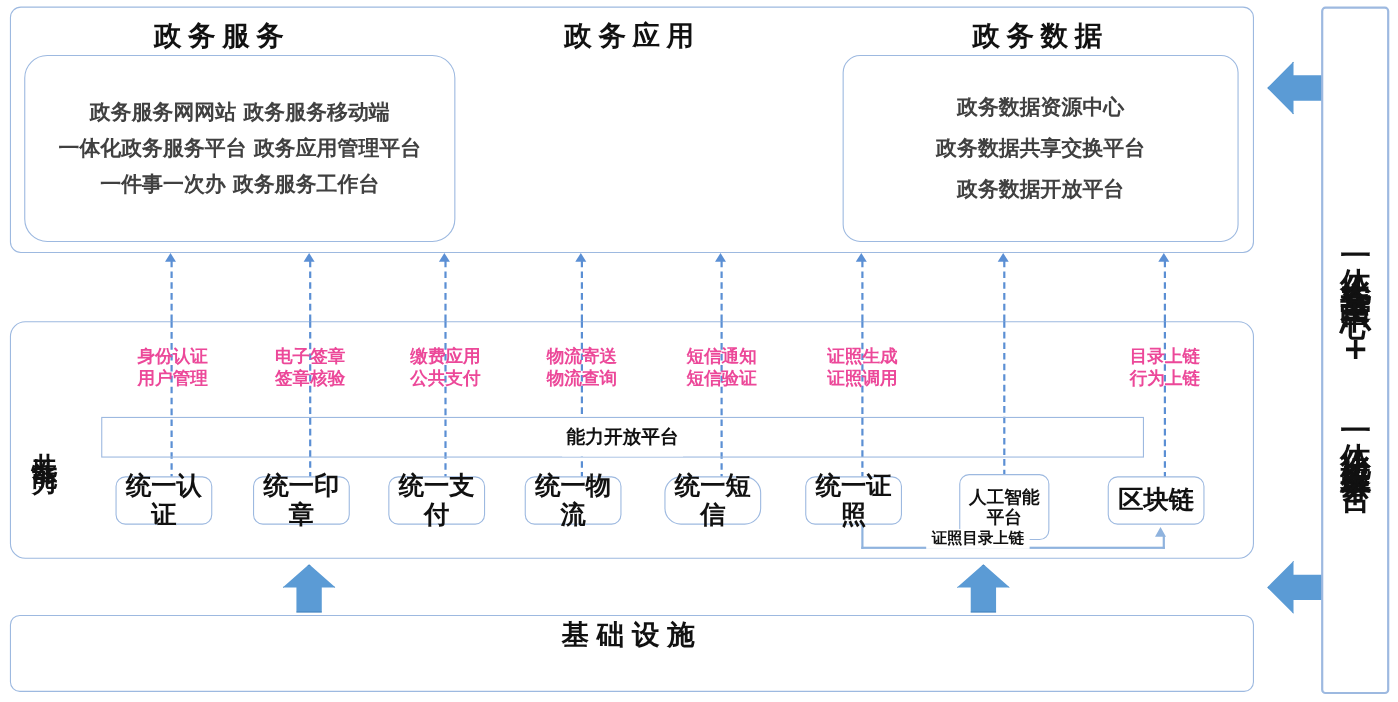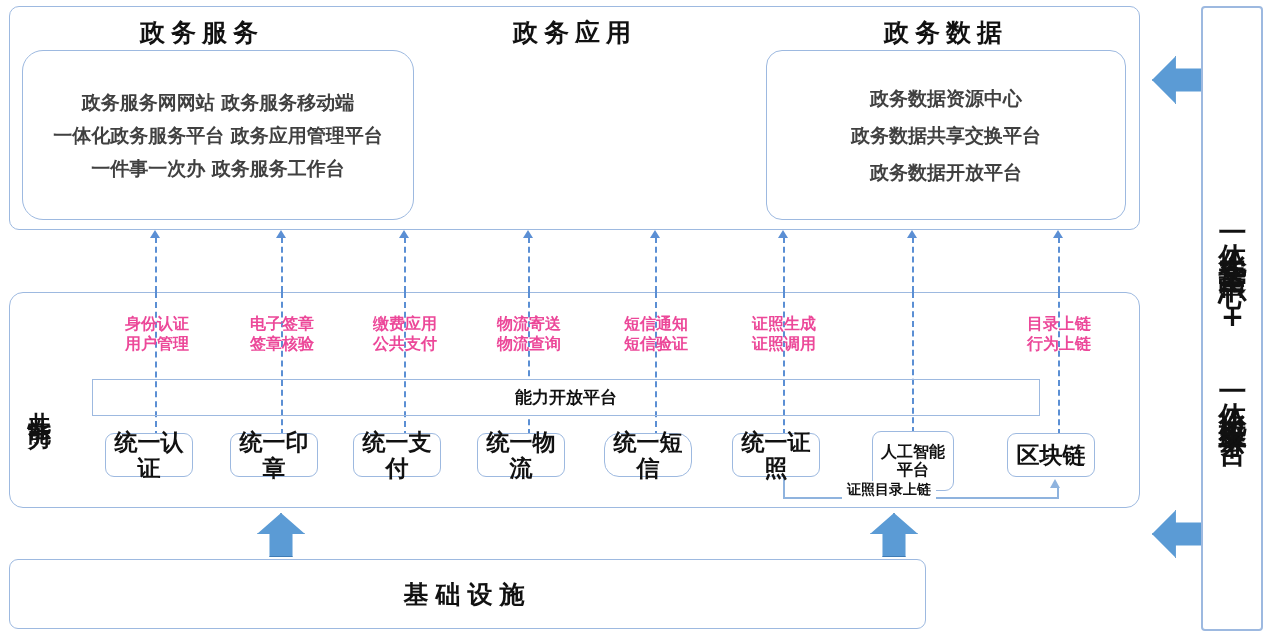--- a/index.html
+++ b/index.html
@@ -184,24 +184,24 @@
     width: 0; height: 0;
     border-left: 5px solid transparent;
     border-right: 5px solid transparent;
     border-bottom: 9px solid #8FB3DE;
     z-index: 5;
   }
 
   
   #infra {
     left: 9px; top: 559px;
-    width: 917px; height: 70px;
+    width: 1131px; height: 70px;
     border-radius: 9px;
     display: flex;
-    align-items: center;
+    align-items: flex-start;
     justify-content: center;
   }
   #infra-label {
     font-size: 25px;
     font-weight: bold;
     color: #111;
     letter-spacing: 7px;
   }
 
   

